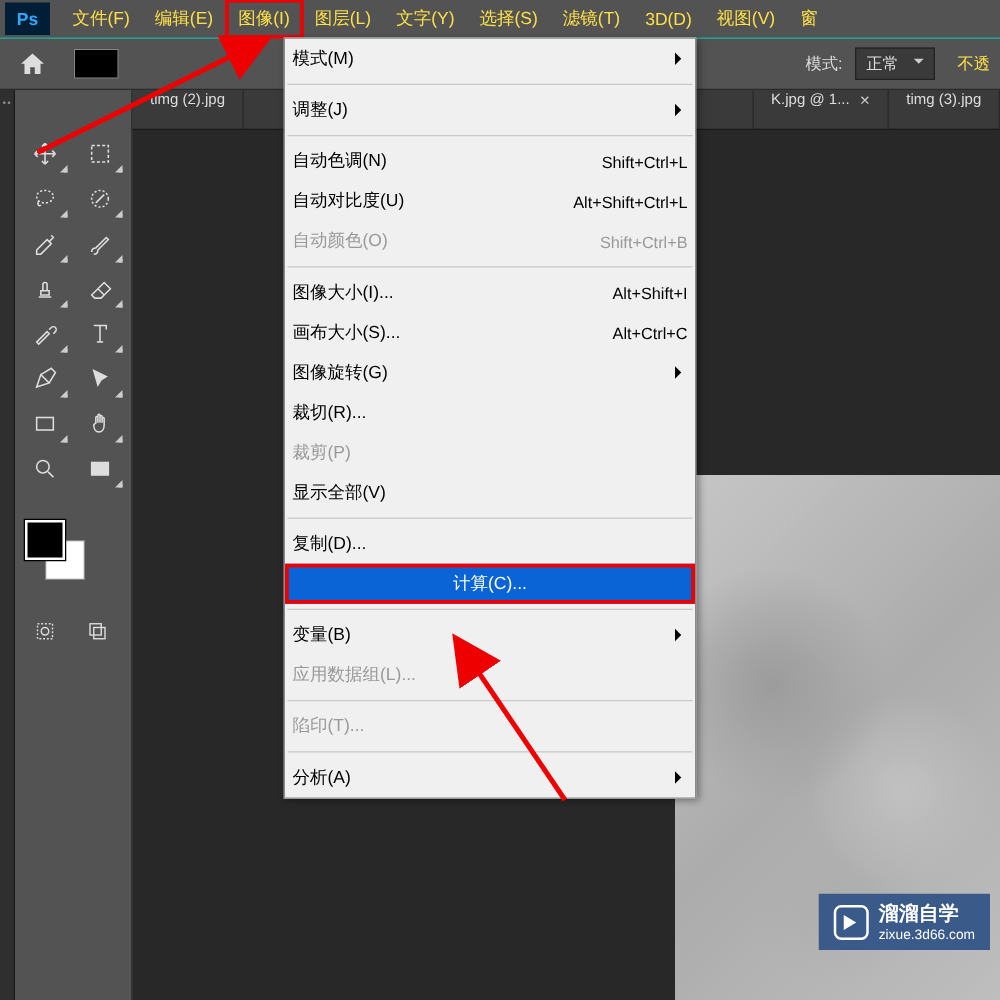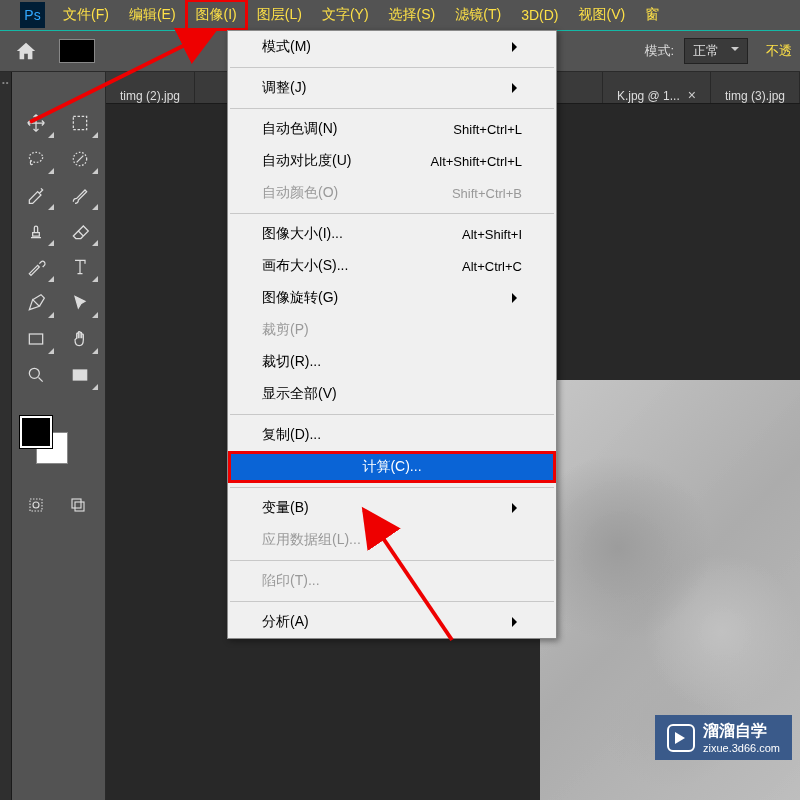--- a/index.html
+++ b/index.html
@@ -1,19 +1,19 @@
 <!DOCTYPE html>
 <html><head>
   <meta charset="utf-8">
   <style>
     * { margin: 0; padding: 0; box-sizing: border-box; font-family: "Microsoft YaHei", sans-serif; }
     body { width: 800px; height: 800px; background: #535353; overflow: hidden; position: relative; }
     
     .menubar { height: 30px; background: #535353; display: flex; align-items: center; padding-left: 2px; }
-    .ps-logo { width: 25px; height: 26px; background: #001e36; display: flex; align-items: center; justify-content: center; color: #31a8ff; font-weight: normal; font-size: 14px; margin: 2px 8px 2px 18px; }
+    .ps-logo { width: 36px; height: 26px; background: #001e36; display: flex; align-items: center; justify-content: center; color: #31a8ff; font-weight: bold; font-size: 14px; margin: 2px 8px 2px 2px; }
     .menu-item { color: #fde047; font-size: 14px; padding: 6px 10px; cursor: pointer; }
     .menu-item.highlighted { outline: 3px solid #e00; outline-offset: -2px; }
     
     .toolbar { height: 42px; background: #535353; border-top: 1px solid #14b8a6; border-bottom: 1px solid #2a2a2a; display: flex; align-items: center; padding-left: 15px; gap: 10px; }
     .home-icon { width: 22px; height: 22px; fill: #ddd; }
     .swatch-box { width: 36px; height: 24px; background: #000; border: 1px solid #888; margin-left: 12px; }
     .mode-label { color: #ddd; font-size: 13px; margin-left: auto; }
     .mode-select { background: #3a3a3a; border: 1px solid #222; color: #ddd; font-size: 13px; padding: 3px 28px 3px 8px; margin-right: 8px; position: relative; }
     .mode-select::after { content: ""; position: absolute; right: 8px; top: 8px; border: 4px solid transparent; border-top-color: #ccc; }
     .opacity-label { color: #fde047; font-size: 13px; margin-right: 8px; }
@@ -31,30 +31,30 @@
     .color-swatches { margin: 20px 8px; position: relative; width: 48px; height: 48px; }
     .color-swatches .fg { position: absolute; width: 32px; height: 32px; background: #000; border: 2px solid #fff; outline: 1px solid #000; z-index: 2; }
     .color-swatches .bg { position: absolute; bottom: 0; right: 0; width: 32px; height: 32px; background: #fff; border: 1px solid #888; }
     
     .bottom-tools { display: flex; gap: 2px; padding: 4px; margin-top: 8px; }
     .bottom-tool { width: 40px; height: 34px; display: flex; align-items: center; justify-content: center; }
     .bottom-tool svg { width: 18px; height: 18px; fill: none; stroke: #ddd; stroke-width: 1.5; }
     
     .canvas-area { flex: 1; background: #282828; position: relative; }
     .tab-strip { height: 32px; background: #3a3a3a; display: flex; align-items: center; border-bottom: 1px solid #1a1a1a; }
-    .doc-tab { height: 100%; padding: 0 14px; color: #ddd; font-size: 12px; display: flex; align-items: flex-end; gap: 8px; border-right: 1px solid #282828; }
+    .doc-tab { height: 100%; padding: 0 14px; color: #ddd; font-size: 12px; display: flex; align-items: flex-start; gap: 8px; border-right: 1px solid #282828; }
     .doc-tab.partial { flex: 1; }
     .tab-close { font-size: 14px; color: #ccc; }
     
     .canvas-content { position: absolute; top: 32px; left: 0; right: 0; bottom: 0; overflow: hidden; }
     .image-bg { position: absolute; right: 0; bottom: 0; width: 260px; height: 420px; background: linear-gradient(135deg, #c0c0c0, #a8a8a8, #b8b8b8); filter: contrast(1.1); }
     .image-bg::before { content: ""; position: absolute; inset: 0; background: radial-gradient(circle at 30% 40%, #999, transparent 30%), radial-gradient(circle at 70% 60%, #bbb, transparent 25%), radial-gradient(circle at 50% 80%, #aaa, transparent 20%); }
     
     .dropdown { position: absolute; left: 227px; top: 30px; width: 330px; background: #f0f0f0; border: 1px solid #8a8a8a; box-shadow: 2px 2px 6px rgba(0,0,0,0.4); z-index: 100; }
-    .dd-item { height: 32px; display: flex; align-items: center; padding: 0 34px; font-size: 14px; color: #000; cursor: pointer; position: relative; }
+    .dd-item { height: 32px; display: flex; align-items: center; padding: 0 6px; font-size: 14px; color: #000; cursor: pointer; position: relative; }
     .dd-item.disabled { color: #999; }
     .dd-item.selected { background: #0a64d6; color: #fff; justify-content: center; }
     .dd-item .shortcut { margin-left: auto; font-size: 13px; }
     .dd-item .arrow { margin-left: auto; border: 5px solid transparent; border-left-color: #000; width: 0; height: 0; }
     .dd-item.highlighted-item { outline: 3px solid #e00; outline-offset: -3px; }
     .dd-sep { height: 1px; margin: 4px 2px; background: #c8c8c8; }
     
     .annotation-arrow-1 { position: absolute; left: 20px; top: 22px; z-index: 200; pointer-events: none; }
     .annotation-arrow-2 { position: absolute; left: 352px; top: 500px; z-index: 200; pointer-events: none; }
     
@@ -269,25 +269,25 @@
       <span class="shortcut">Alt+Shift+I</span>
     </div>
   <div class="dd-item">
       <span>画布大小(S)...</span>
       <span class="shortcut">Alt+Ctrl+C</span>
     </div>
   <div class="dd-item">
       <span>图像旋转(G)</span>
       <span class="arrow"></span>
     </div>
+  <div class="dd-item">
+      <span>裁切(R)...</span>
+    </div>
   <div class="dd-item disabled">
       <span>裁剪(P)</span>
-    </div>
-  <div class="dd-item">
-      <span>裁切(R)...</span>
     </div>
   <div class="dd-item">
       <span>显示全部(V)</span>
     </div>
   <div class="dd-sep"></div>
   <div class="dd-item">
       <span>复制(D)...</span>
     </div>
   <div class="dd-item selected highlighted-item">
       <span>计算(C)...</span>

